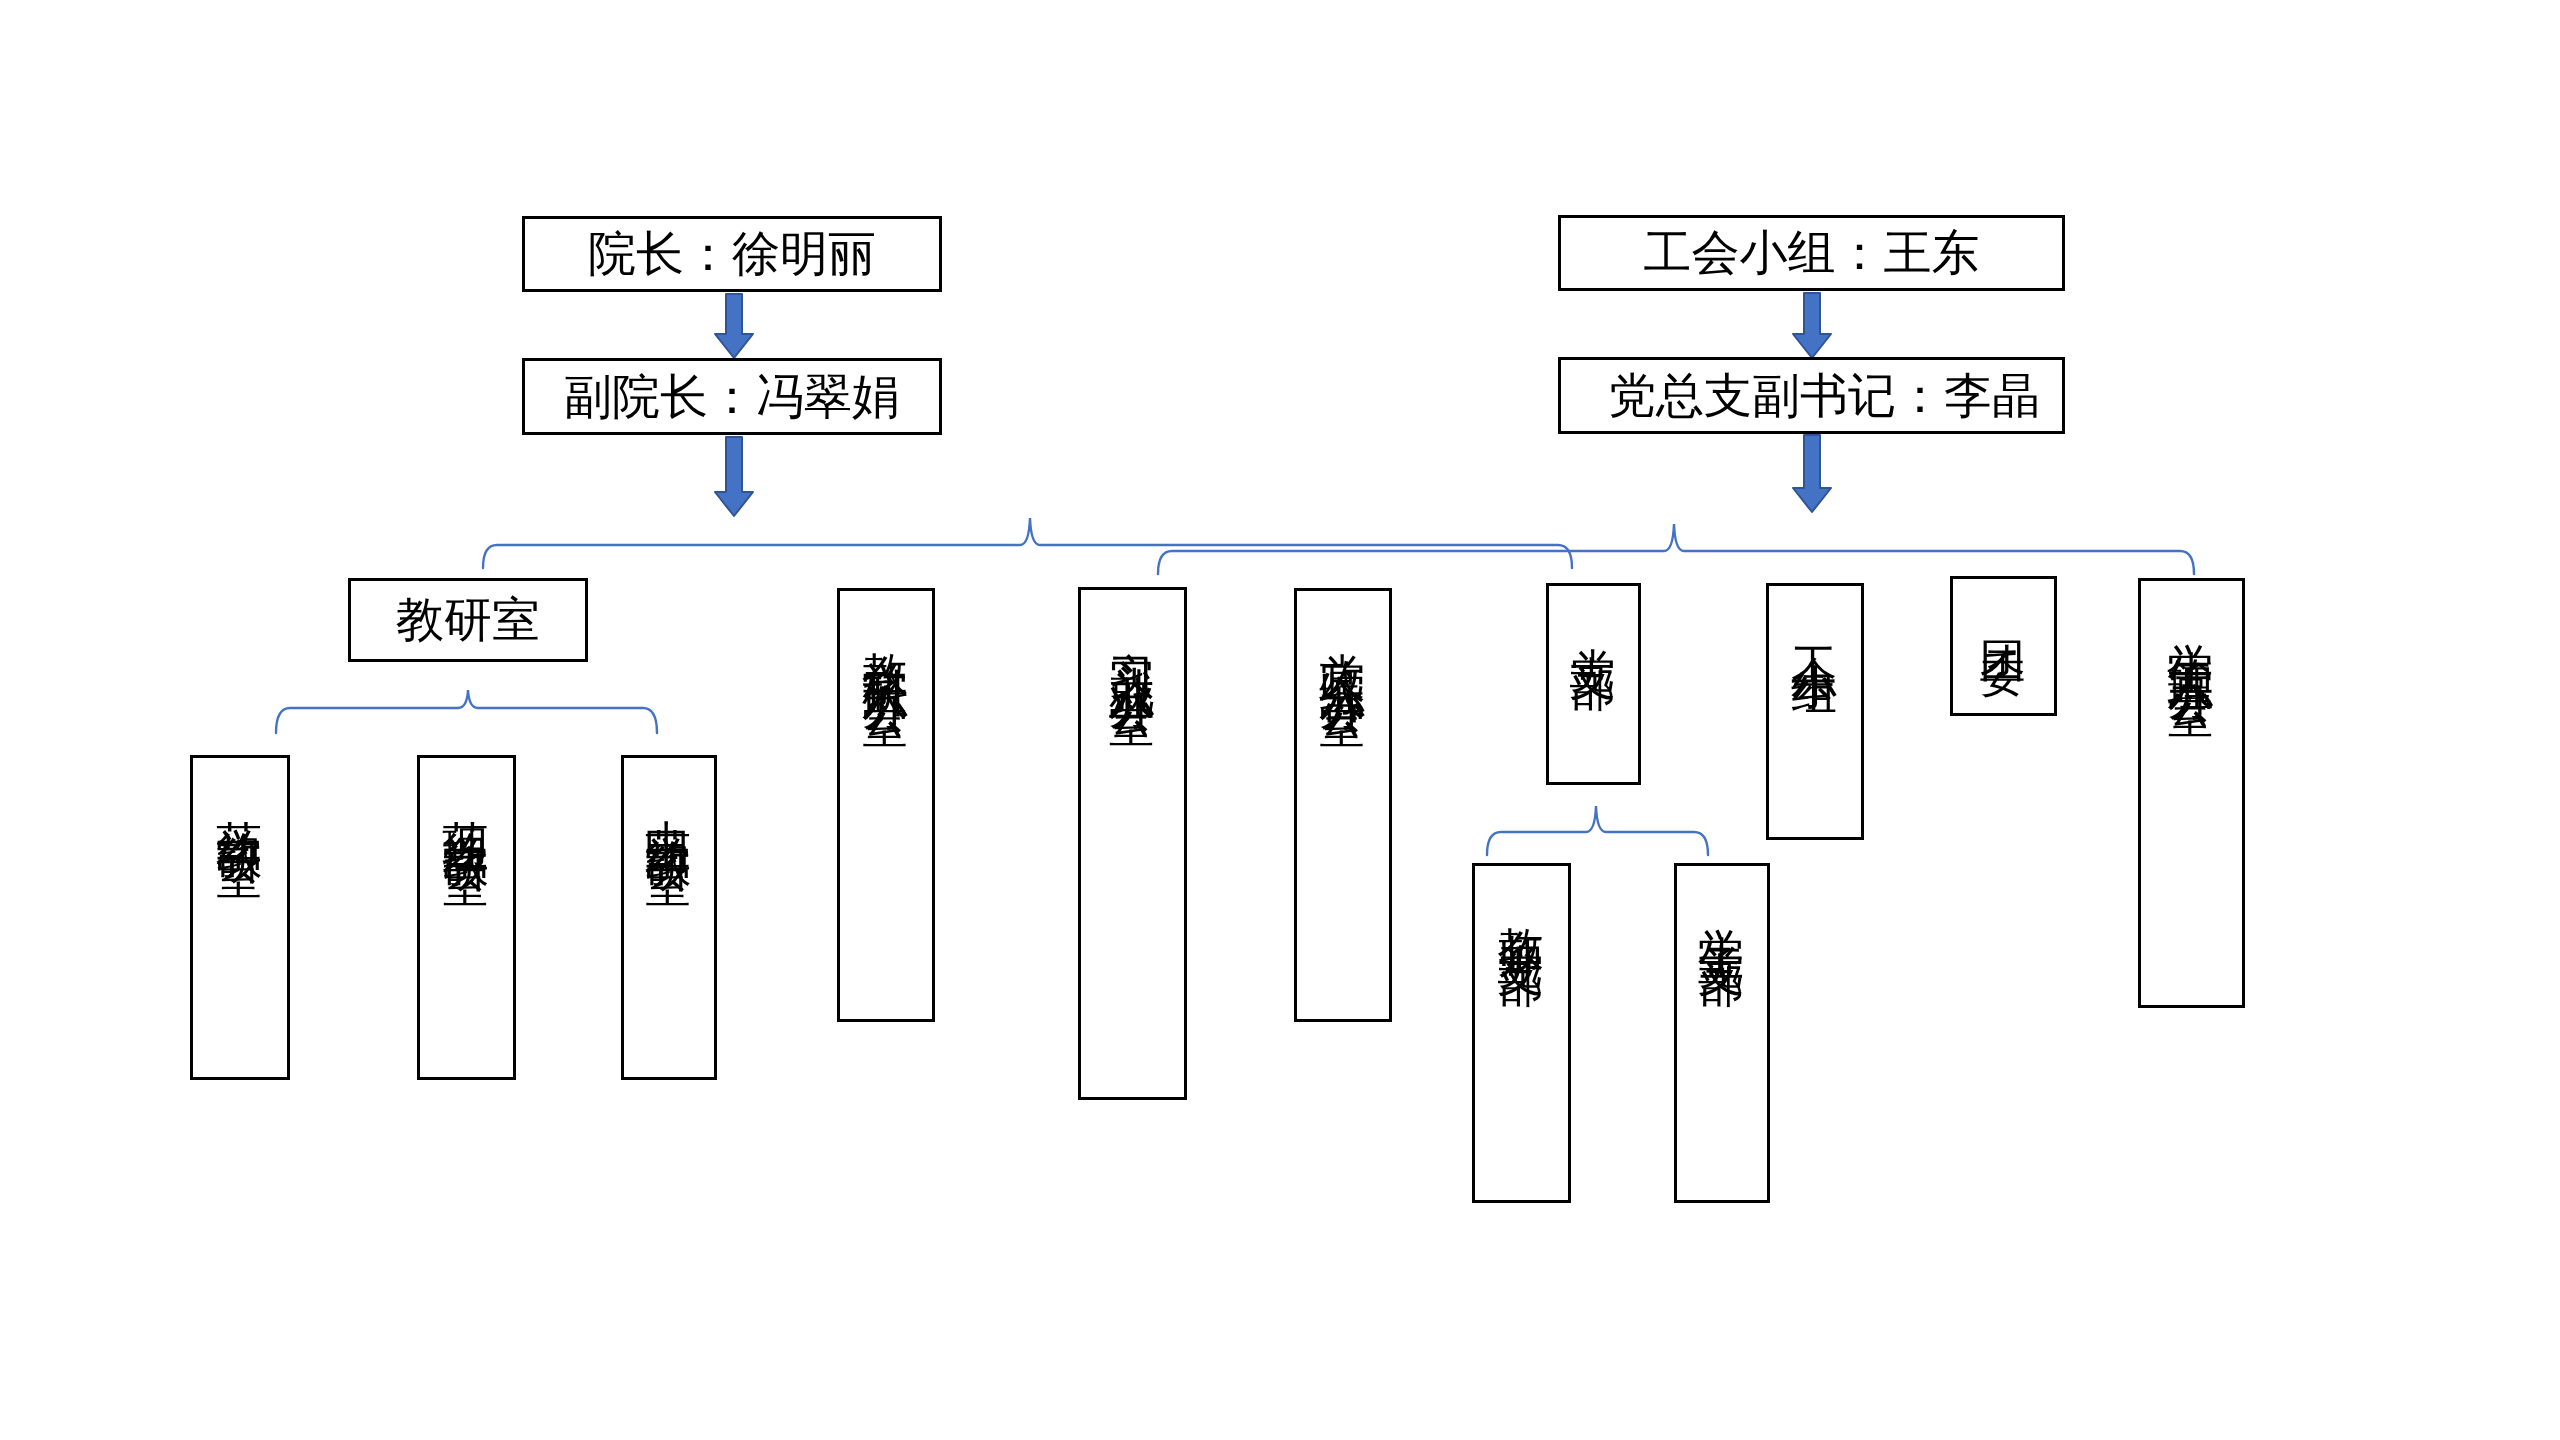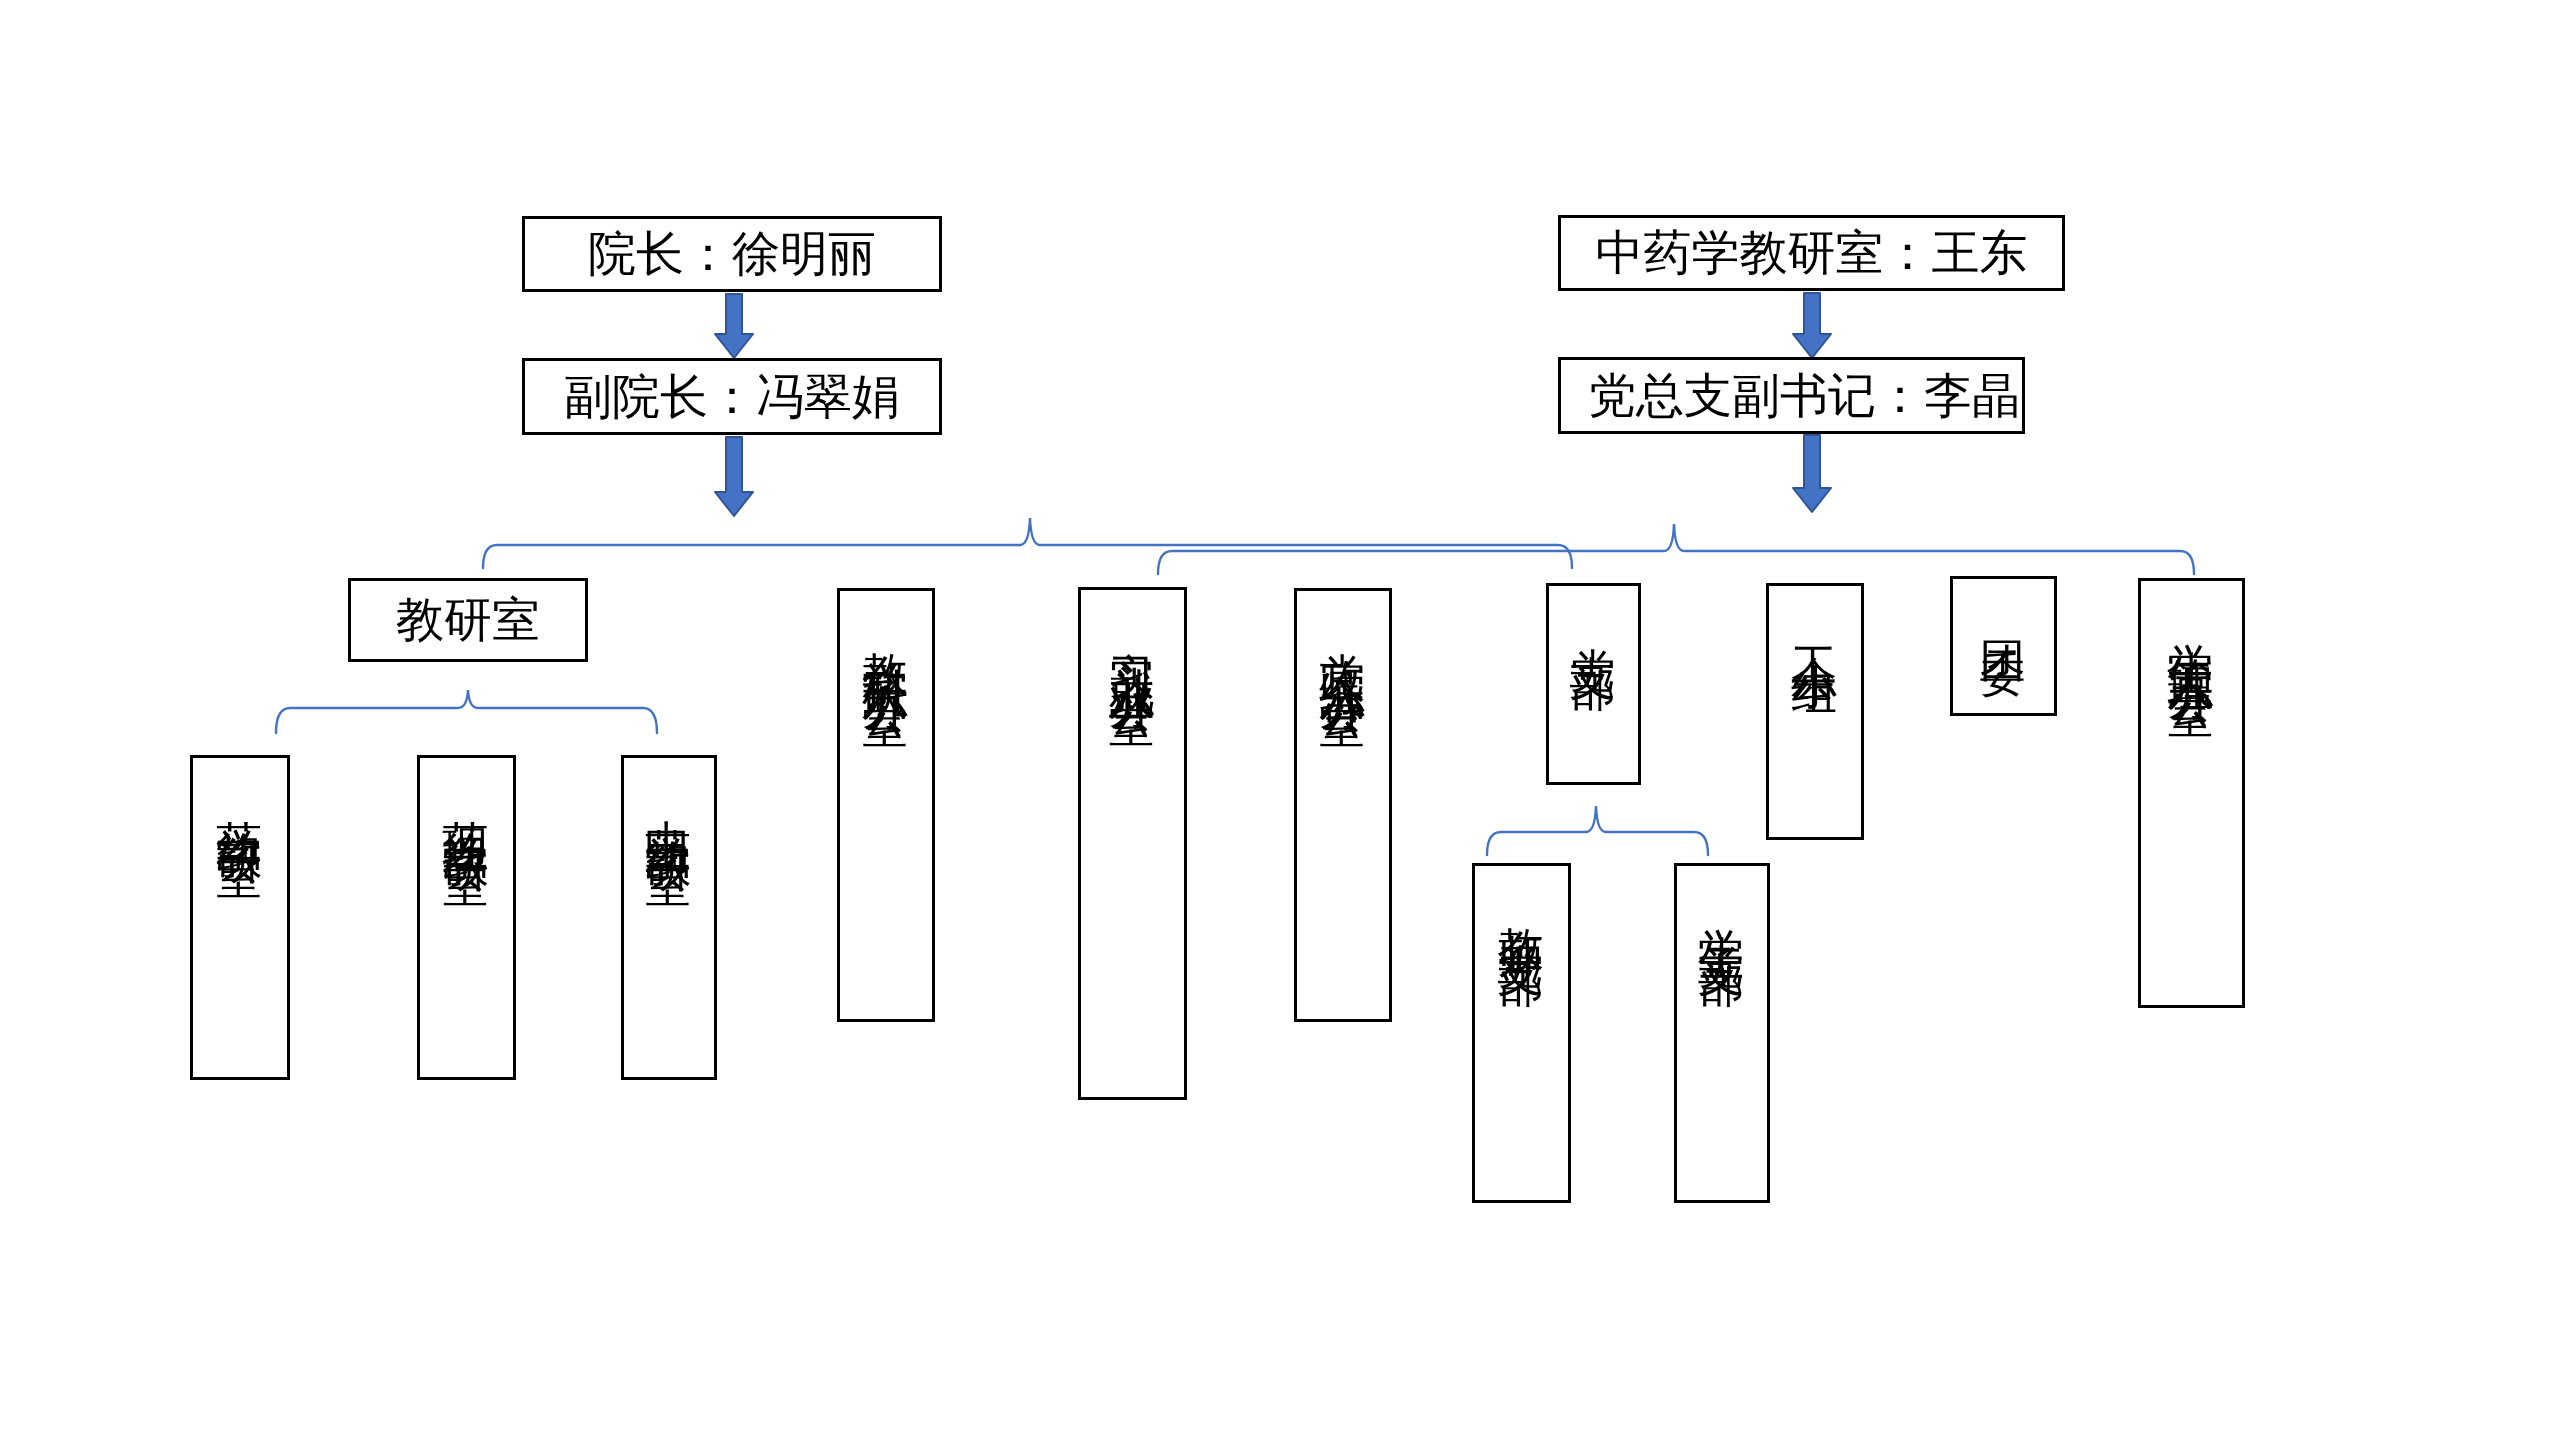--- a/index.html
+++ b/index.html
@@ -84,23 +84,23 @@
   </svg>
 
   <div class="hbox" style="left:522px; top:216px; width:420px; height:76px;">
     <span>院长：徐明丽</span>
   </div>
   <div class="hbox" style="left:522px; top:358px; width:420px; height:77px;">
     <span>副院长：冯翠娟</span>
   </div>
 
   <div class="hbox" style="left:1558px; top:215px; width:507px; height:76px;">
-    <span>中药学教研室：王东</span>
+    <span>工会小组：王东</span>
   </div>
-  <div class="hbox" style="left:1558px; top:357px; width:467px; height:77px;padding-left:25px;">
+  <div class="hbox" style="left:1558px; top:357px; width:507px; height:77px;padding-left:25px;">
     <span>党总支副书记：李晶</span>
   </div>
 
   <div class="hbox" style="left:348px; top:578px; width:240px; height:84px;">
     <span>教研室</span>
   </div>
   <div class="vbox" style="left:837px; top:588px; width:98px; height:434px;">
     <span class="vtext">教学科研办公室</span>
   </div>
   <div class="vbox" style="left:1078px; top:587px; width:109px; height:513px;">

